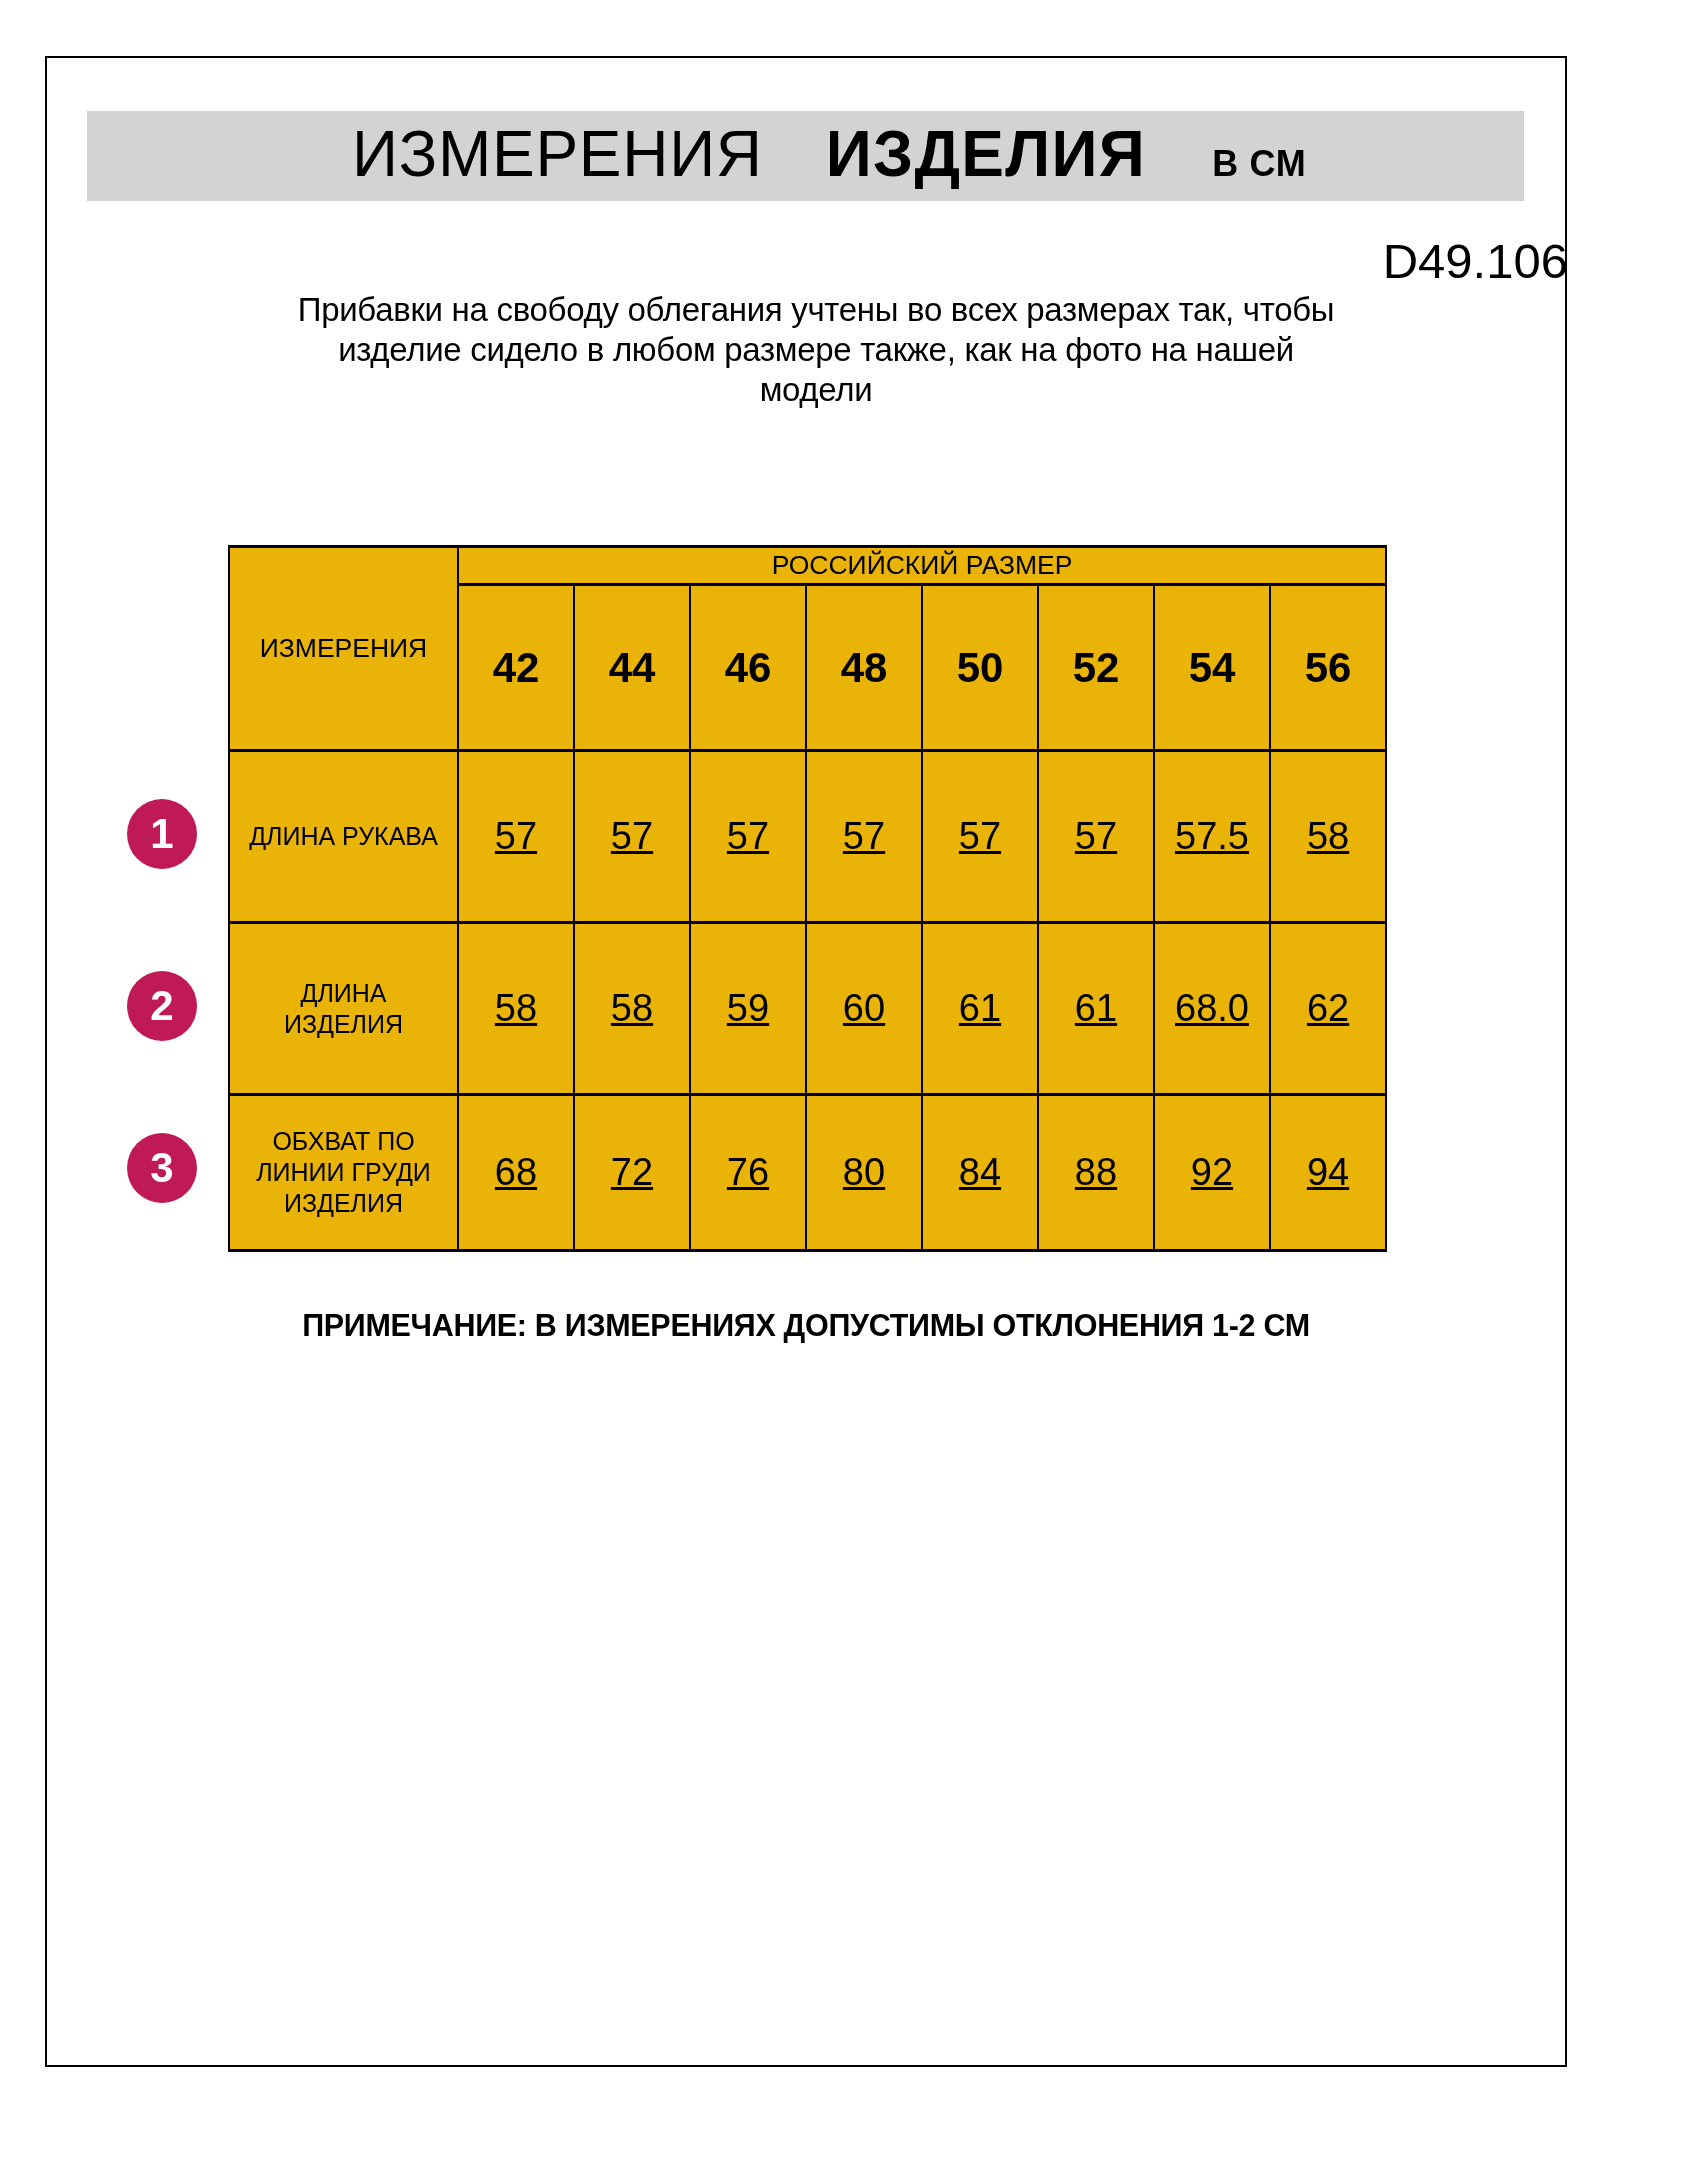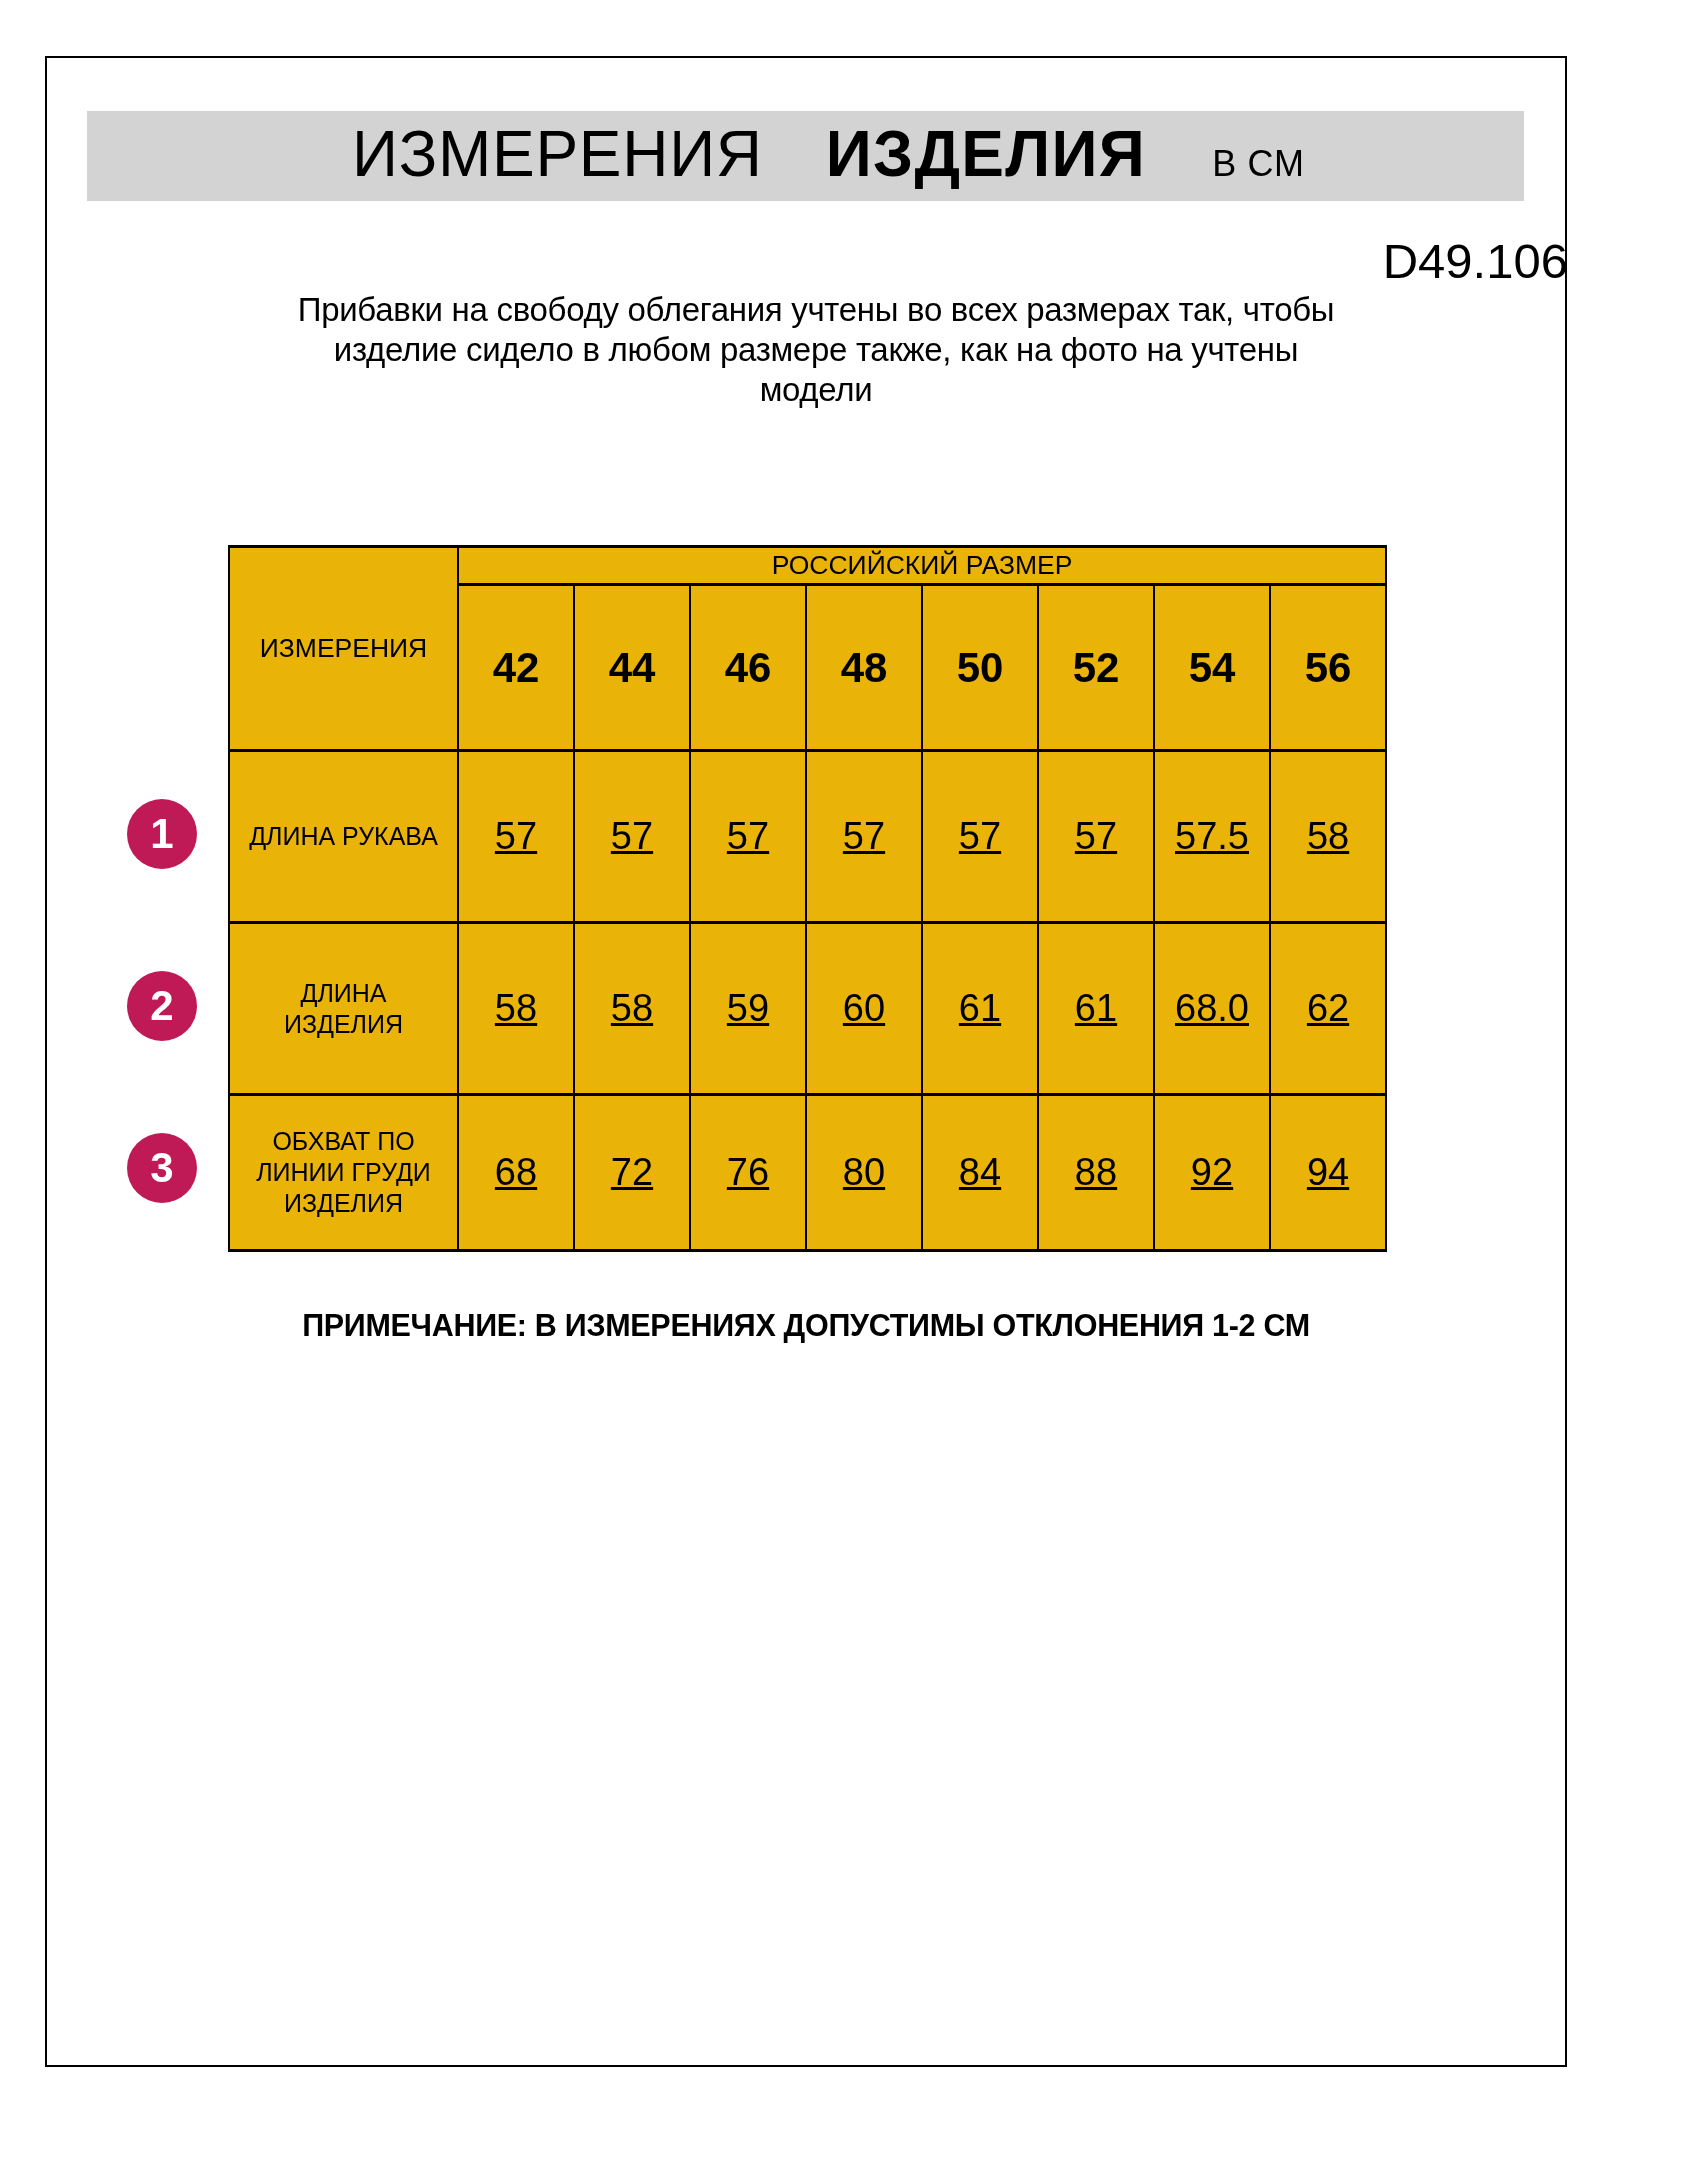--- a/index.html
+++ b/index.html
@@ -19,21 +19,21 @@
   .band{
     position:absolute;left:87px;top:111px;width:1437px;height:90px;
     background:#d3d3d3;
   }
   .band-text{
     height:90px;line-height:87px;white-space:nowrap;
     padding-left:265px;letter-spacing:0.7px;
   }
   .t-main{font-size:64px;font-weight:400;}
   .t-bold{font-size:64px;font-weight:700;margin-left:63px;letter-spacing:1.3px;}
-  .t-unit{font-size:36px;font-weight:400;margin-left:66px;}
+  .t-unit{font-size:36px;font-weight:700;margin-left:66px;}
   
   .article{
     position:absolute;left:46px;top:233px;width:1522px;
     text-align:right;font-size:49px;line-height:56px;font-weight:400;
   }
   .desc{
     position:absolute;left:55px;top:290px;width:1522px;
     text-align:center;font-size:33px;line-height:40px;font-weight:400;
     letter-spacing:-0.3px;
   }
@@ -86,21 +86,21 @@
   <div class="band">
     <div class="band-text">
       <span class="t-main">ИЗМЕРЕНИЯ</span><span class="t-bold">ИЗДЕЛИЯ</span><span class="t-unit">В СМ</span>
     </div>
   </div>
 
   <div class="article">D49.106</div>
 
   <div class="desc">
     <div>Прибавки на свободу облегания учтены во всех размерах так, чтобы</div>
-    <div>изделие сидело в любом размере также, как на фото на учтены</div>
+    <div>изделие сидело в любом размере также, как на фото на нашей</div>
     <div>модели</div>
   </div>
 
   <table class="size-table">
     <colgroup>
       <col style="width:229px">
       <col style="width:116px">
         <col style="width:116px">
         <col style="width:116px">
         <col style="width:116px">

